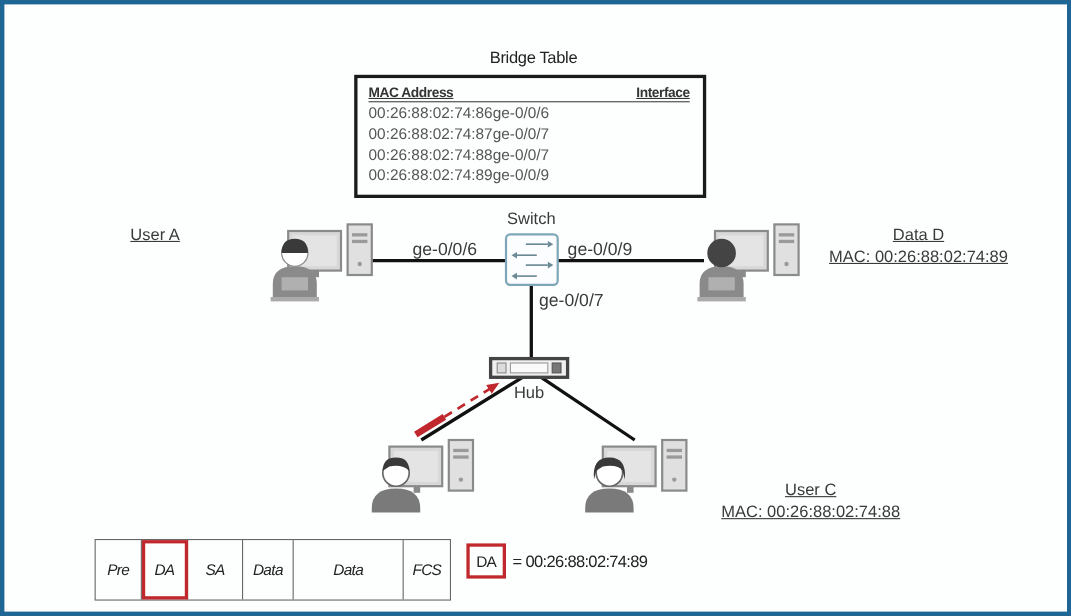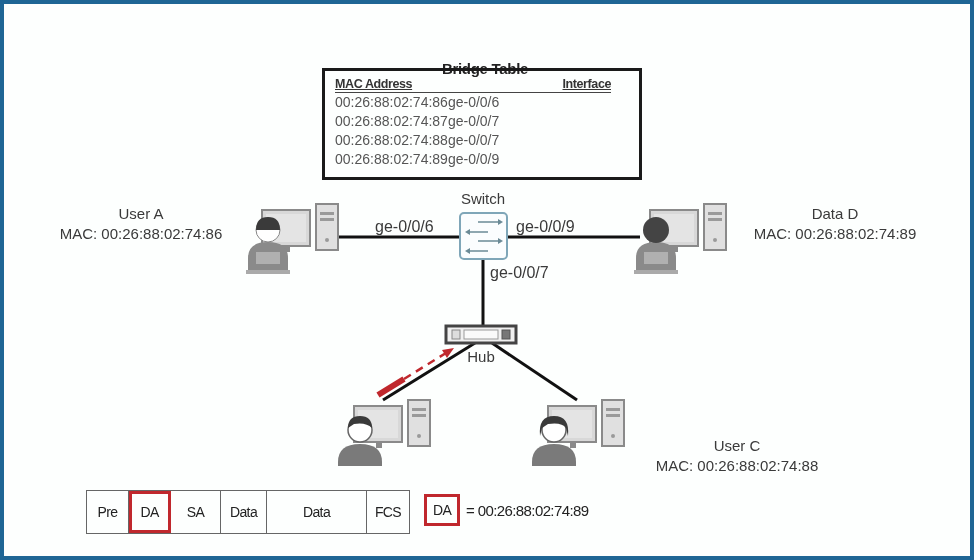--- a/index.html
+++ b/index.html
@@ -1,26 +1,26 @@
 <!DOCTYPE html>
 <html><head>
 <meta charset="utf-8">
 <style>
   html, body { margin: 0; padding: 0; }
   body { width: 974px; height: 560px; background: #ffffff; position: relative; overflow: hidden; font-family: "Liberation Sans", sans-serif; color: #333; }
   .frame { position: absolute; left: 0; top: 0; width: 974px; height: 560px; box-sizing: border-box; border: 4px solid #1f6695; background: #fdfffe; }
   svg#diagram { position: absolute; left: 0; top: 0; }
   .t { font-family: "Liberation Sans", sans-serif; fill: #3a3a3a; }
-  .title { position: absolute; left: 320px; top: 60px; width: 330px; text-align: center; font-weight: bold; font-size: 15px; color: #222; letter-spacing: -0.3px; }
-  .bt { position: absolute; left: 322px; top: 68px; width: 320px; height: 112px; box-sizing: border-box; border: 3px solid #1a1a1a; padding: 6px 28px 0 10px; font-size: 14px; }
+  .title { position: absolute; left: 320px; top: 44px; width: 330px; text-align: center; font-weight: normal; font-size: 15px; color: #222; letter-spacing: -0.3px; }
+  .bt { position: absolute; left: 322px; top: 68px; width: 320px; height: 112px; box-sizing: border-box; border: 3px solid #1a1a1a; padding: 6px 12px 0 10px; font-size: 14px; }
   .bt-head { display: flex; justify-content: space-between; border-bottom: 1px solid #444; font-weight: bold; color: #333; font-size: 12.5px; letter-spacing: -0.4px; line-height: 15px; }
   .bt-head span { text-decoration: underline; }
   .bt-row { display: flex; justify-content: flex-start; color: #555; line-height: 19px; font-size: 14px; }
-  .lbl { position: absolute; text-align: center; font-size: 15px; color: #3a3a3a; line-height: 20px; white-space: nowrap; }
-  .frame-tbl { position: absolute; left: 86px; top: 490px; height: 44px; display: flex; border: 1px solid #666; box-sizing: border-box; }
+  .lbl { position: absolute; text-align: center; font-size: 15px; color: #3a3a3a; line-height: 20px; white-space: nowrap; text-decoration: underline; }
+  .frame-tbl { position: absolute; left: 86px; top: 490px; height: 56px; display: flex; border: 1px solid #666; box-sizing: border-box; font-style: italic; }
   .frame-tbl .cell { border-right: 1px solid #666; display: flex; align-items: center; justify-content: center; font-size: 14px; color: #222; letter-spacing: -0.6px; box-sizing: border-box; }
   .frame-tbl .cell:last-child { border-right: none; }
   .da-hl { outline: 3px solid #c0282d; outline-offset: -3px; }
   .legend { position: absolute; left: 424px; top: 494px; display: flex; align-items: center; font-size: 15px; color: #222; letter-spacing: -0.6px; }
   .legend .box { width: 36px; height: 32px; border: 3px solid #c0282d; box-sizing: border-box; display: flex; align-items: center; justify-content: center; font-size: 14px; margin-right: 6px; }
 </style>
 </head>
 <body>
 
 <div class="frame"></div>
@@ -126,21 +126,20 @@
     <span>ge-0/0/7</span>
   </div>
   <div class="bt-row">
     <span>00:26:88:02:74:89</span>
     <span>ge-0/0/9</span>
   </div>
 </div>
 
 <div class="lbl" style="left:30px; top:204px; width:222px;">
   <div>User A</div>
-  <div>MAC: 00:26:88:02:74:86</div>
 </div>
 <div class="lbl" style="left:724px; top:204px; width:222px;">
   <div>Data D</div>
   <div>MAC: 00:26:88:02:74:89</div>
 </div>
 <div class="lbl" style="left:122px; top:400px; width:222px;">
 </div>
 <div class="lbl" style="left:626px; top:400px; width:222px;margin-top:36px;">
   <div>User C</div>
   <div>MAC: 00:26:88:02:74:88</div>

